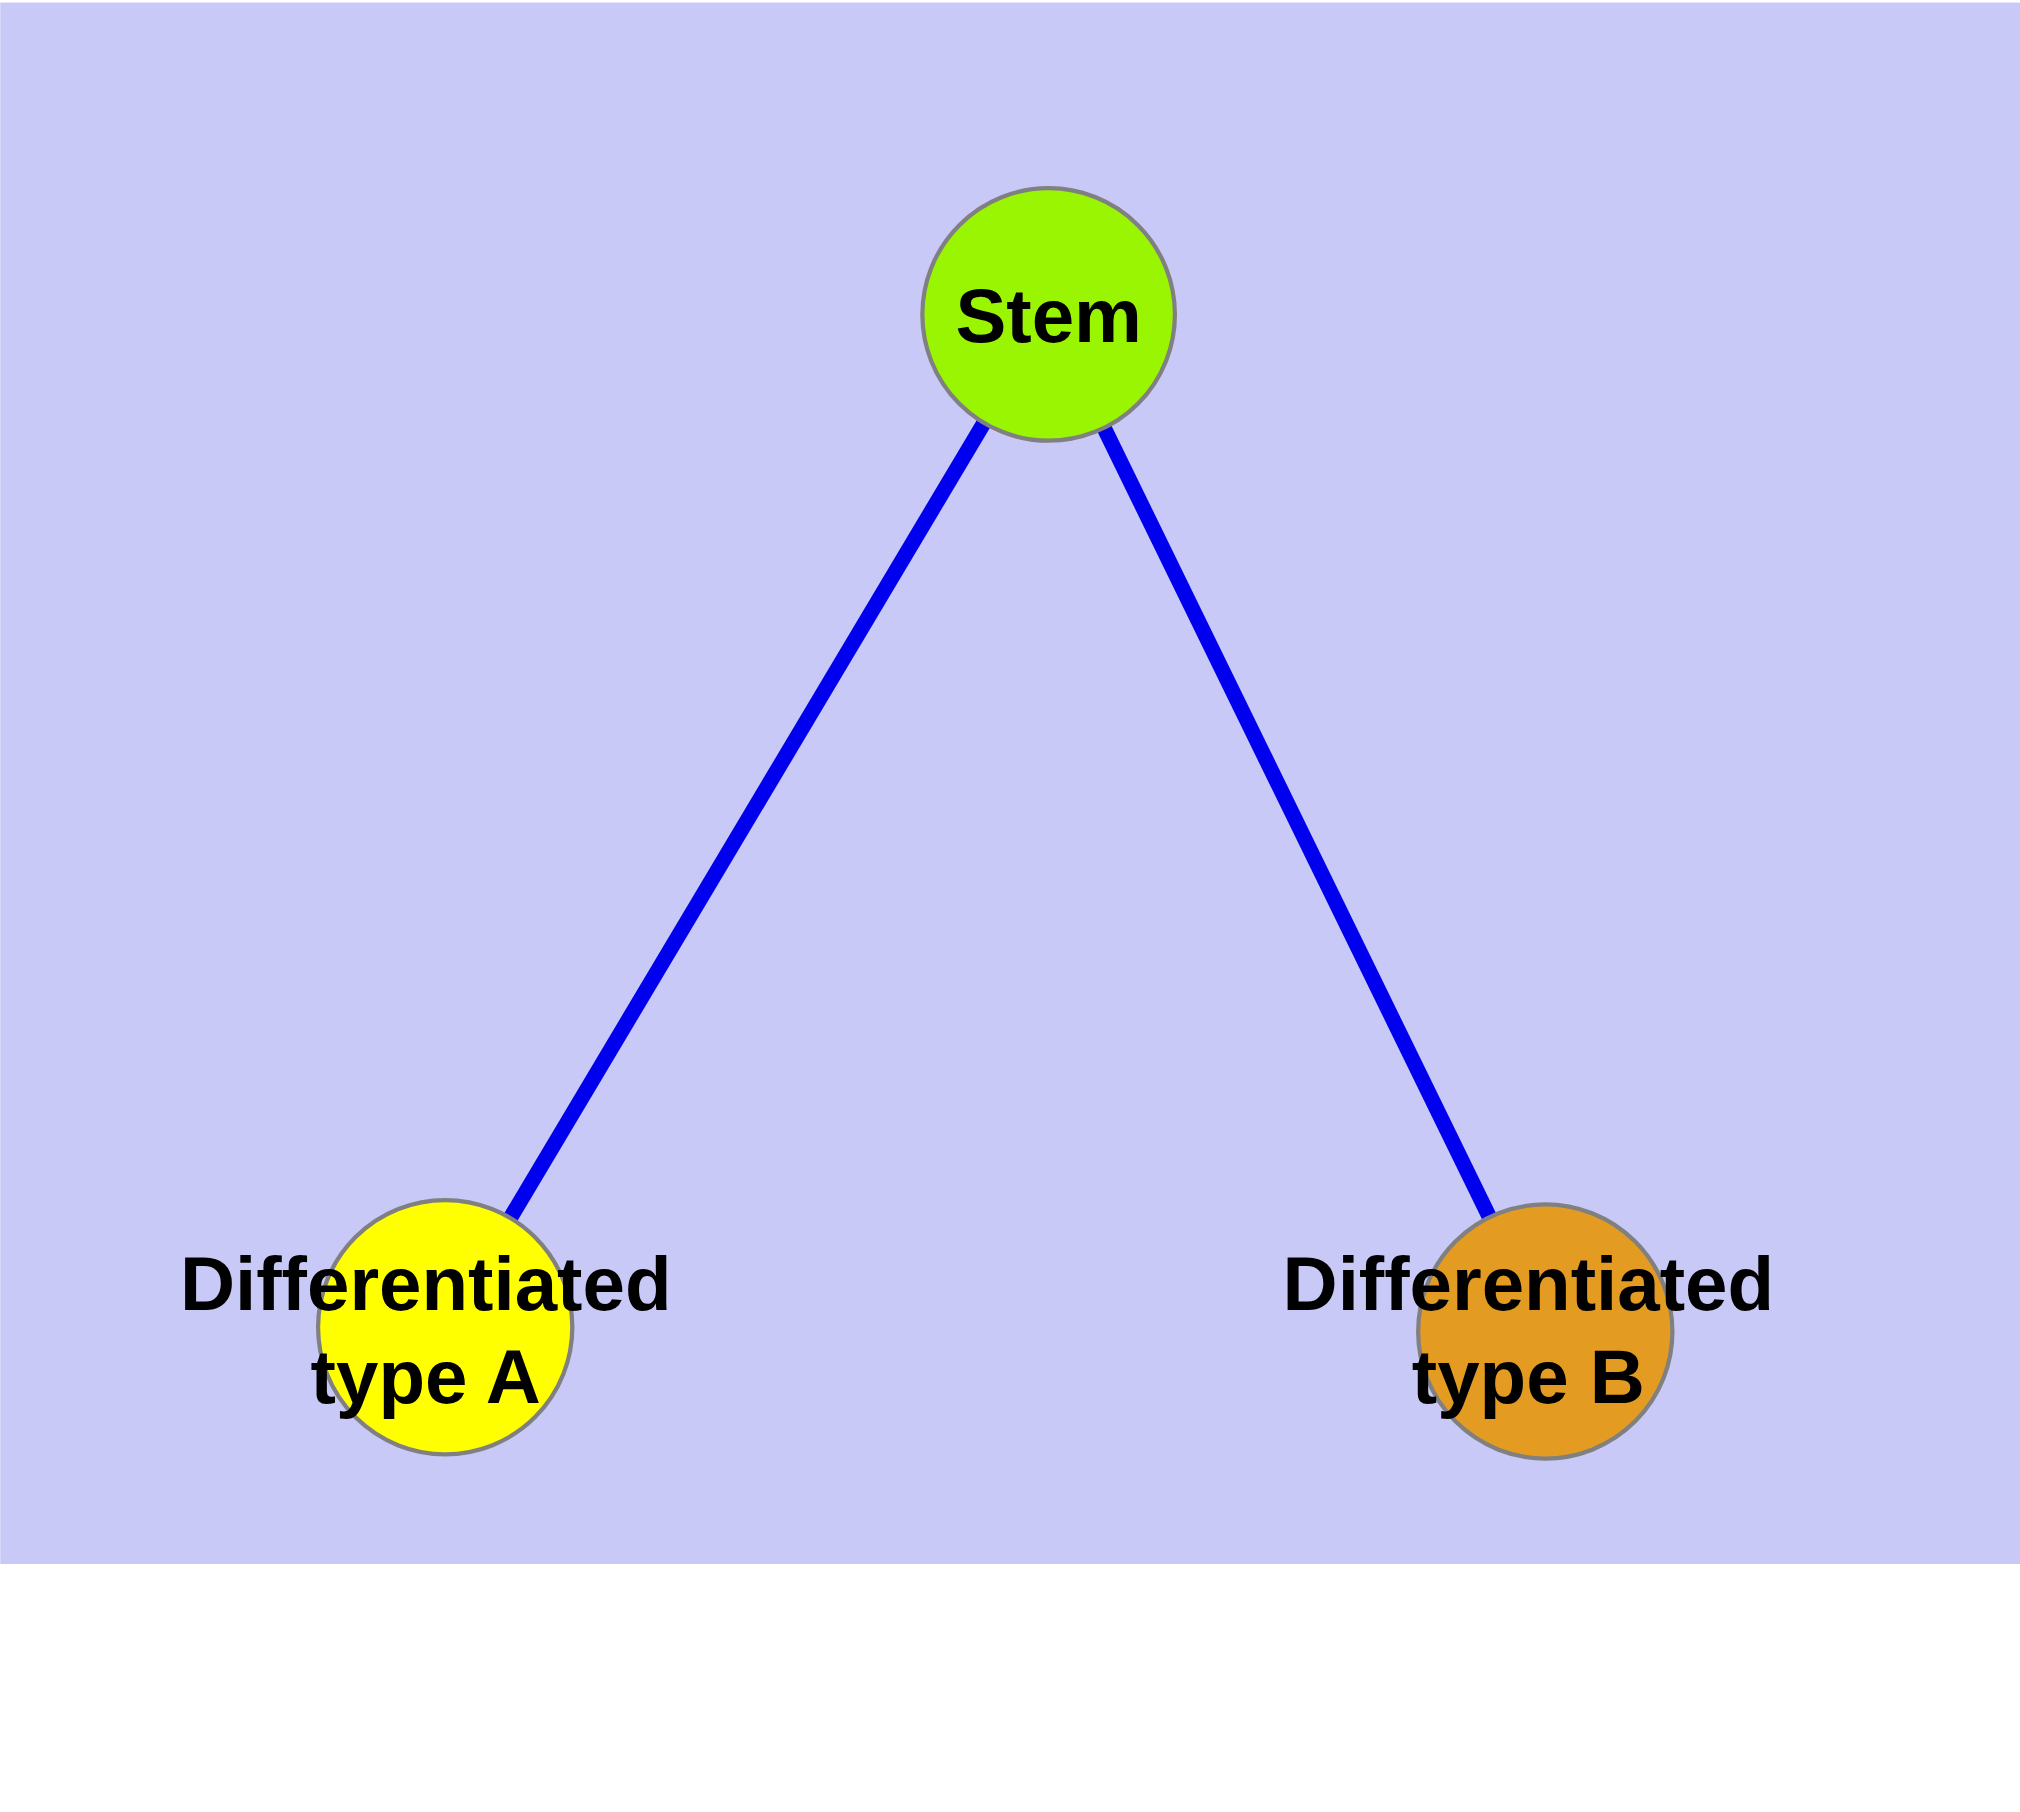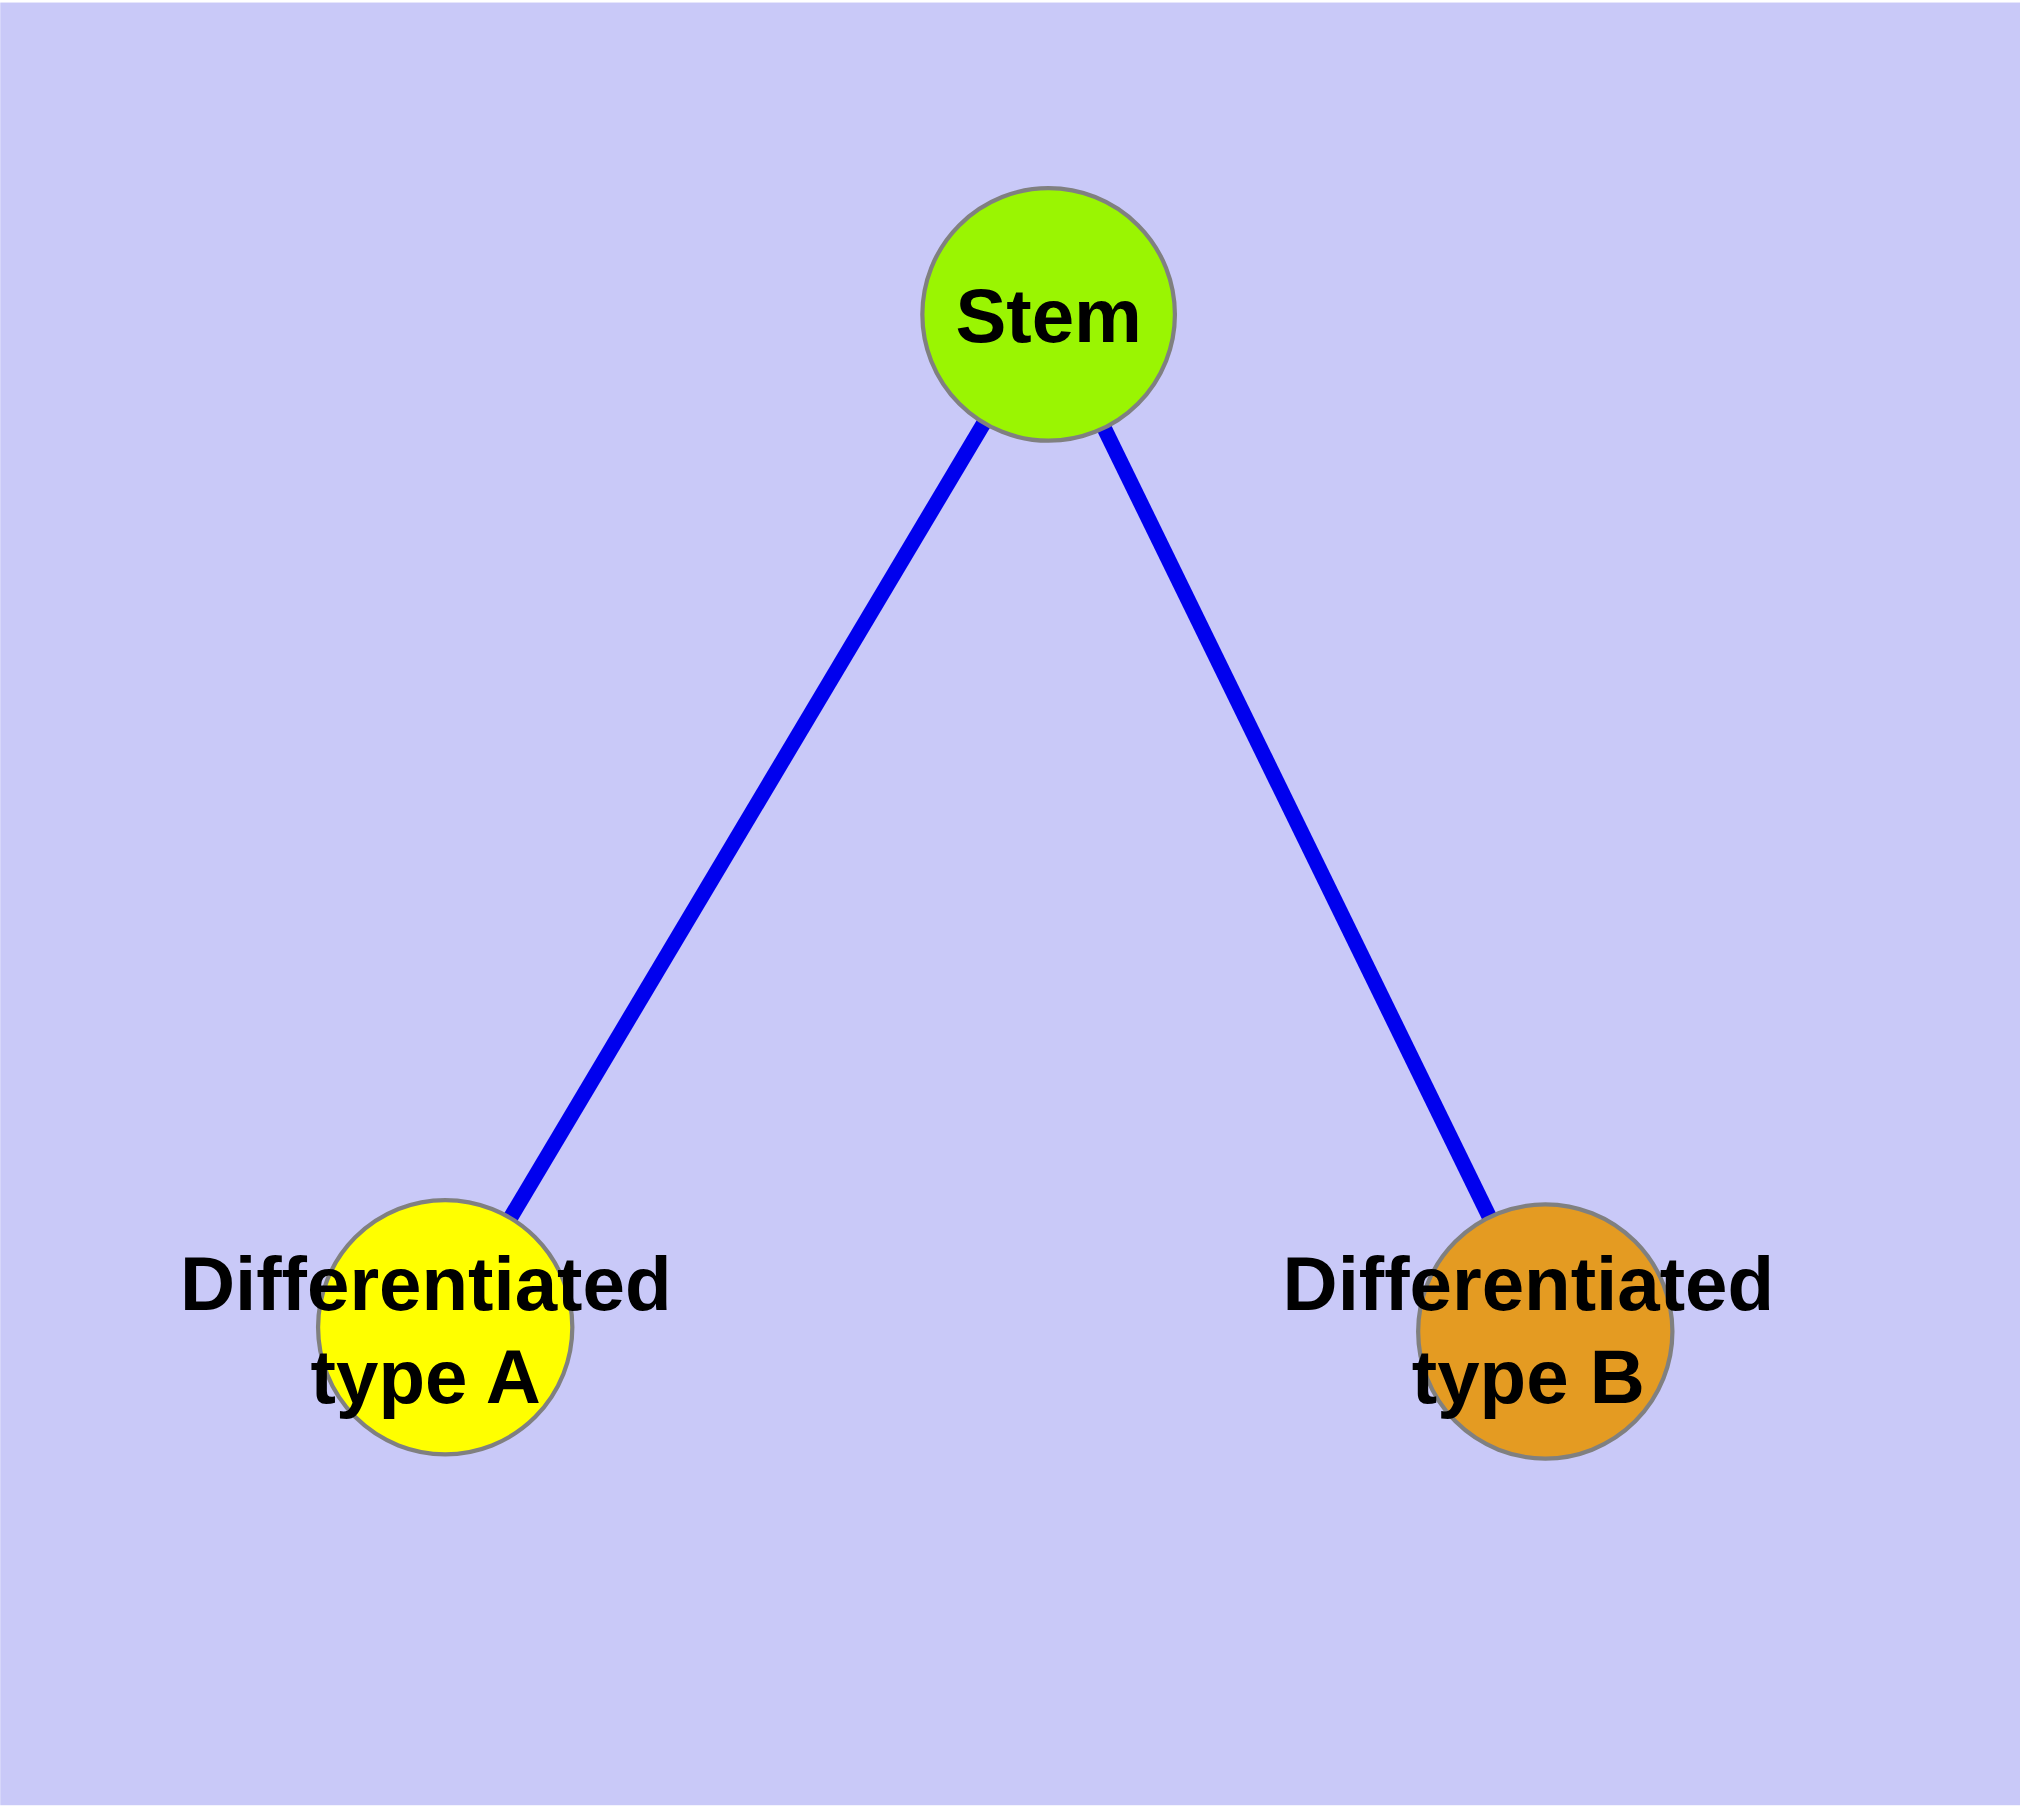--- a/index.html
+++ b/index.html
@@ -3,21 +3,21 @@
 <meta charset="utf-8">
 <style>
   html, body {
     margin: 0;
     padding: 0;
     background: #FFFFFF;
   }
   .stage {
     position: relative;
     width: 2021px;
-    height: 1812px;
+    height: 1564px;
     background: #FFFFFF;
     overflow: hidden;
   }
   svg.diagram {
     display: block;
     width: 2021px;
     height: 1812px;
   }
   .edge {
     stroke-width: 18px;

